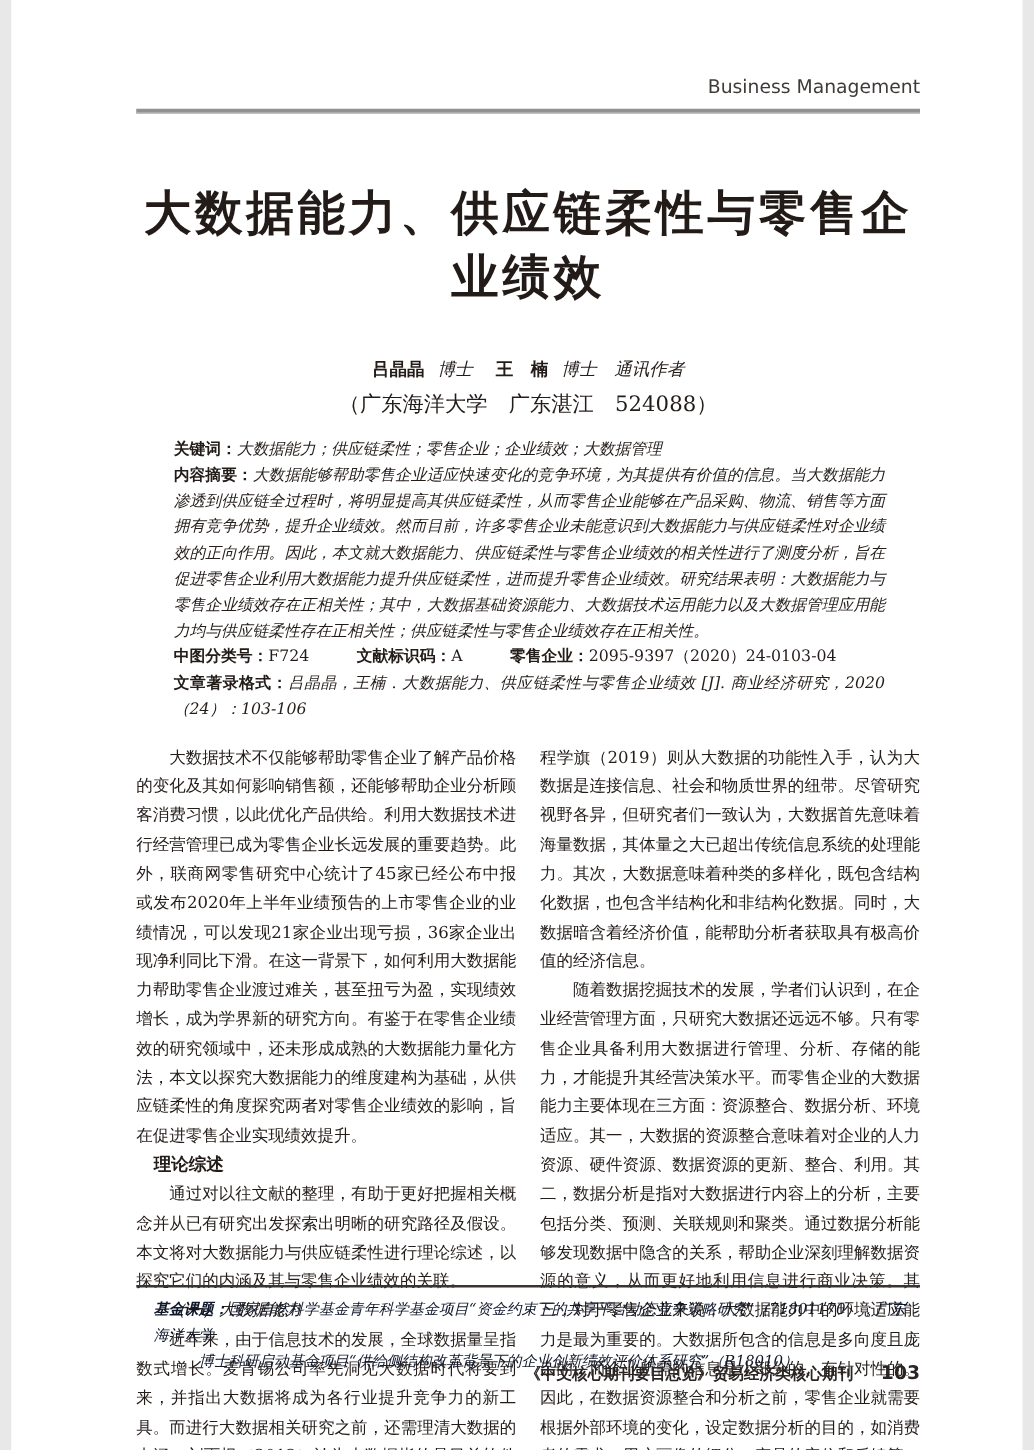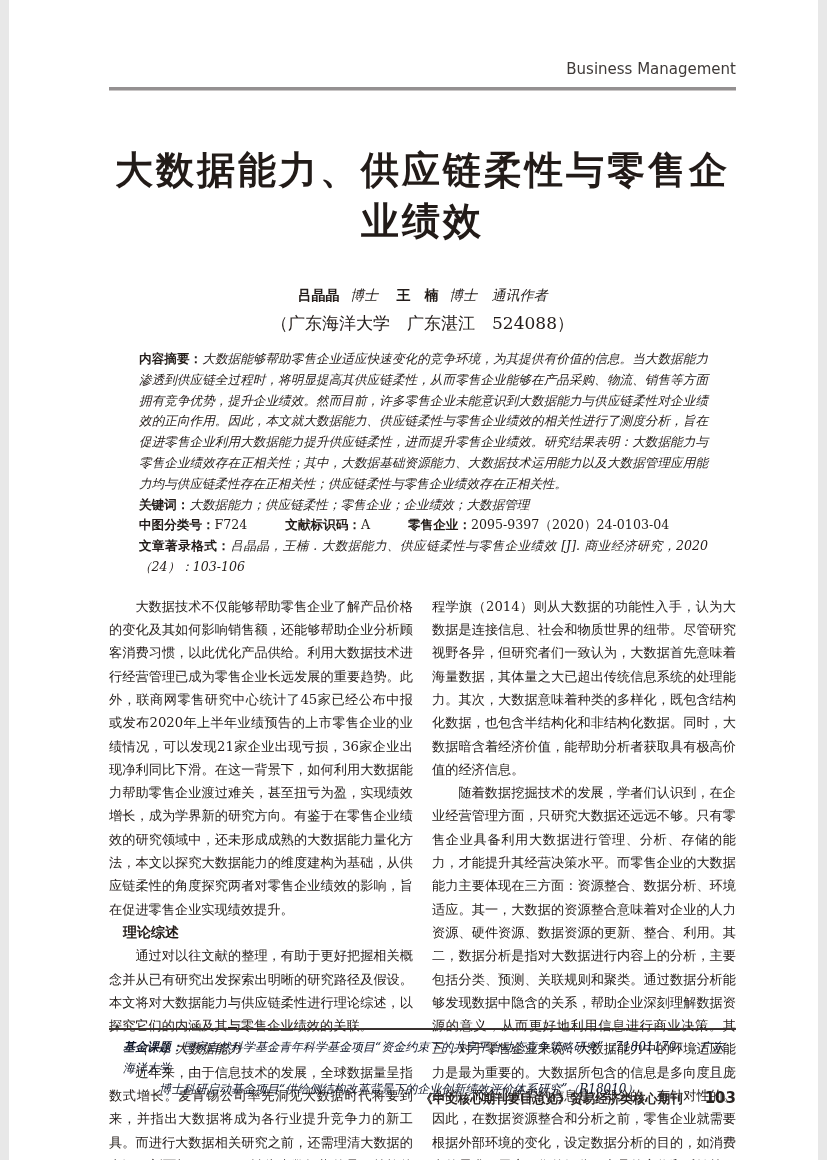--- a/index.html
+++ b/index.html
@@ -126,36 +126,36 @@
     <p class="authors">
       <span class="name">吕晶晶</span>
       <span class="kai title">博士</span>
       <span class="name sp">王　楠</span>
       <span class="kai title">博士</span>
       <span class="kai corr">通讯作者</span>
     </p>
     <p class="affiliation">（广东海洋大学　广东湛江　524088）</p>
 
     <div class="abstract-wrap">
+      <p><span class="lab">关键词：</span><span class="kai">大数据能力；供应链柔性；零售企业；企业绩效；大数据管理</span></p>
       <p><span class="lab">内容摘要：</span><span class="kai">大数据能够帮助零售企业适应快速变化的竞争环境，为其提供有价值的信息。当大数据能力渗透到供应链全过程时，将明显提高其供应链柔性，从而零售企业能够在产品采购、物流、销售等方面拥有竞争优势，提升企业绩效。然而目前，许多零售企业未能意识到大数据能力与供应链柔性对企业绩效的正向作用。因此，本文就大数据能力、供应链柔性与零售企业绩效的相关性进行了测度分析，旨在促进零售企业利用大数据能力提升供应链柔性，进而提升零售企业绩效。研究结果表明：大数据能力与零售企业绩效存在正相关性；其中，大数据基础资源能力、大数据技术运用能力以及大数据管理应用能力均与供应链柔性存在正相关性；供应链柔性与零售企业绩效存在正相关性。</span></p>
-      <p><span class="lab">关键词：</span><span class="kai">大数据能力；供应链柔性；零售企业；企业绩效；大数据管理</span></p>
       <p class="meta-line"><span class="lab">中图分类号：</span><span>F724</span><span class="lab gap">文献标识码：</span><span>A</span><span class="lab gap">零售企业：</span><span>2095-9397（2020）24-0103-04</span></p>
       <p><span class="lab">文章著录格式：</span><span class="kai">吕晶晶，王楠 . 大数据能力、供应链柔性与零售企业绩效 [J]. 商业经济研究，2020（24）：103-106</span></p>
     </div>
 
     <div class="columns">
       <div class="col">
         <p>大数据技术不仅能够帮助零售企业了解产品价格的变化及其如何影响销售额，还能够帮助企业分析顾客消费习惯，以此优化产品供给。利用大数据技术进行经营管理已成为零售企业长远发展的重要趋势。此外，联商网零售研究中心统计了45家已经公布中报或发布2020年上半年业绩预告的上市零售企业的业绩情况，可以发现21家企业出现亏损，36家企业出现净利同比下滑。在这一背景下，如何利用大数据能力帮助零售企业渡过难关，甚至扭亏为盈，实现绩效增长，成为学界新的研究方向。有鉴于在零售企业绩效的研究领域中，还未形成成熟的大数据能力量化方法，本文以探究大数据能力的维度建构为基础，从供应链柔性的角度探究两者对零售企业绩效的影响，旨在促进零售企业实现绩效提升。</p>
         <h2 class="section-heading">理论综述</h2>
         <p>通过对以往文献的整理，有助于更好把握相关概念并从已有研究出发探索出明晰的研究路径及假设。本文将对大数据能力与供应链柔性进行理论综述，以探究它们的内涵及其与零售企业绩效的关联。</p>
         <p class="sub-heading">（一）大数据能力</p>
         <p>近年来，由于信息技术的发展，全球数据量呈指数式增长。麦肯锡公司率先洞见大数据时代将要到来，并指出大数据将成为各行业提升竞争力的新工具。而进行大数据相关研究之前，还需理清大数据的内涵。刘雨枫（2012）认为大数据指的是目前软件工具无法处理的庞大数据量。</p>
       </div>
       <div class="col">
-        <p class="no-indent">程学旗（2014）则从大数据的功能性入手，认为大数据是连接信息、社会和物质世界的纽带。尽管研究视野各异，但研究者们一致认为，大数据首先意味着海量数据，其体量之大已超出传统信息系统的处理能力。其次，大数据意味着种类的多样化，既包含结构化数据，也包含半结构化和非结构化数据。同时，大数据暗含着经济价值，能帮助分析者获取具有极高价值的经济信息。</p>
+        <p class="no-indent">程学旗（2019）则从大数据的功能性入手，认为大数据是连接信息、社会和物质世界的纽带。尽管研究视野各异，但研究者们一致认为，大数据首先意味着海量数据，其体量之大已超出传统信息系统的处理能力。其次，大数据意味着种类的多样化，既包含结构化数据，也包含半结构化和非结构化数据。同时，大数据暗含着经济价值，能帮助分析者获取具有极高价值的经济信息。</p>
         <p>随着数据挖掘技术的发展，学者们认识到，在企业经营管理方面，只研究大数据还远远不够。只有零售企业具备利用大数据进行管理、分析、存储的能力，才能提升其经营决策水平。而零售企业的大数据能力主要体现在三方面：资源整合、数据分析、环境适应。其一，大数据的资源整合意味着对企业的人力资源、硬件资源、数据资源的更新、整合、利用。其二，数据分析是指对大数据进行内容上的分析，主要包括分类、预测、关联规则和聚类。通过数据分析能够发现数据中隐含的关系，帮助企业深刻理解数据资源的意义，从而更好地利用信息进行商业决策。其三，对于零售企业来说，大数据能力中的环境适应能力是最为重要的。大数据所包含的信息是多向度且庞杂的，而企业所需的信息是小部分的、有针对性的。因此，在数据资源整合和分析之前，零售企业就需要根据外部环境的变化，设定数据分析的目的，如消费者的需求、用户画像的细分、产品的定位和反馈等。如此才能从用户数据中获取消费者需求，实现产品和消费者需求的匹配，进而提升企业竞争力。因此，本研究将大数据能力定义为：零售企</p>
       </div>
     </div>
 
   </div>
 
   <div class="footnote">
     <p class="fn-line1"><span class="lab kai" style="font-family:'DejaVu Serif',serif;font-weight:bold;font-style:italic;">基金课题：</span><span>国家自然科学基金青年科学基金项目“资金约束下的共享平台动态竞争策略研究”（71801170）；广东海洋大学</span></p>
     <p class="fn-line2">博士科研启动基金项目“供给侧结构改革背景下的企业创新绩效评价体系研究”（R18010）</p>
   </div>

